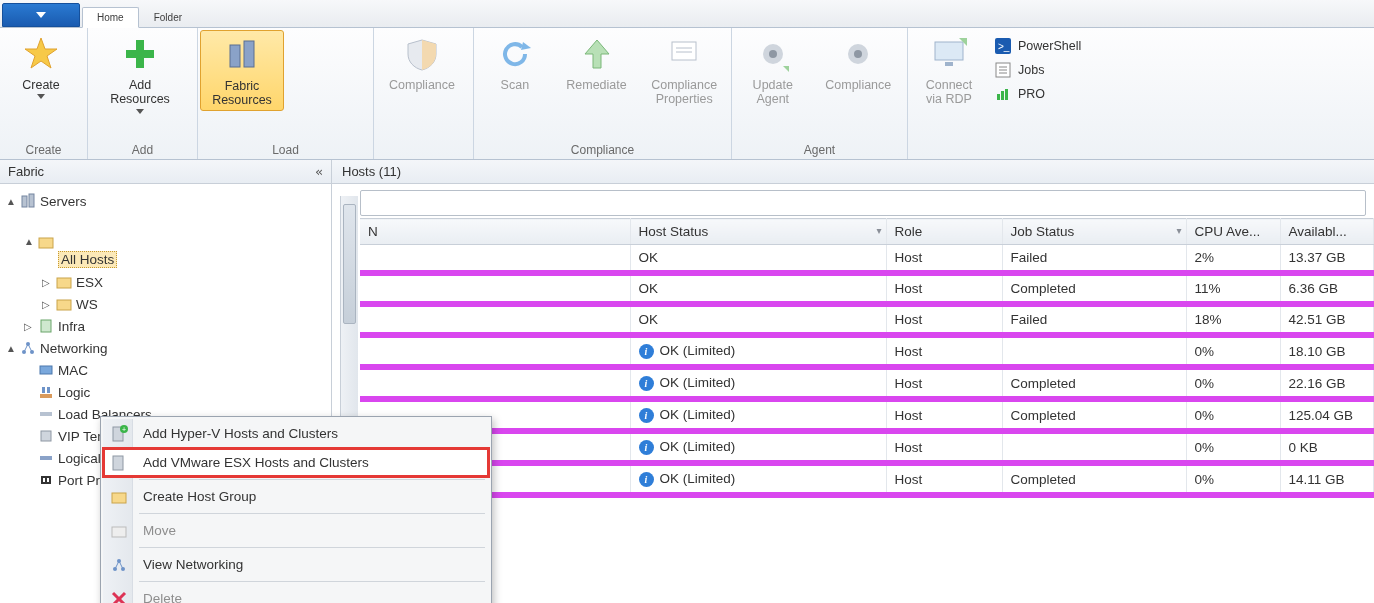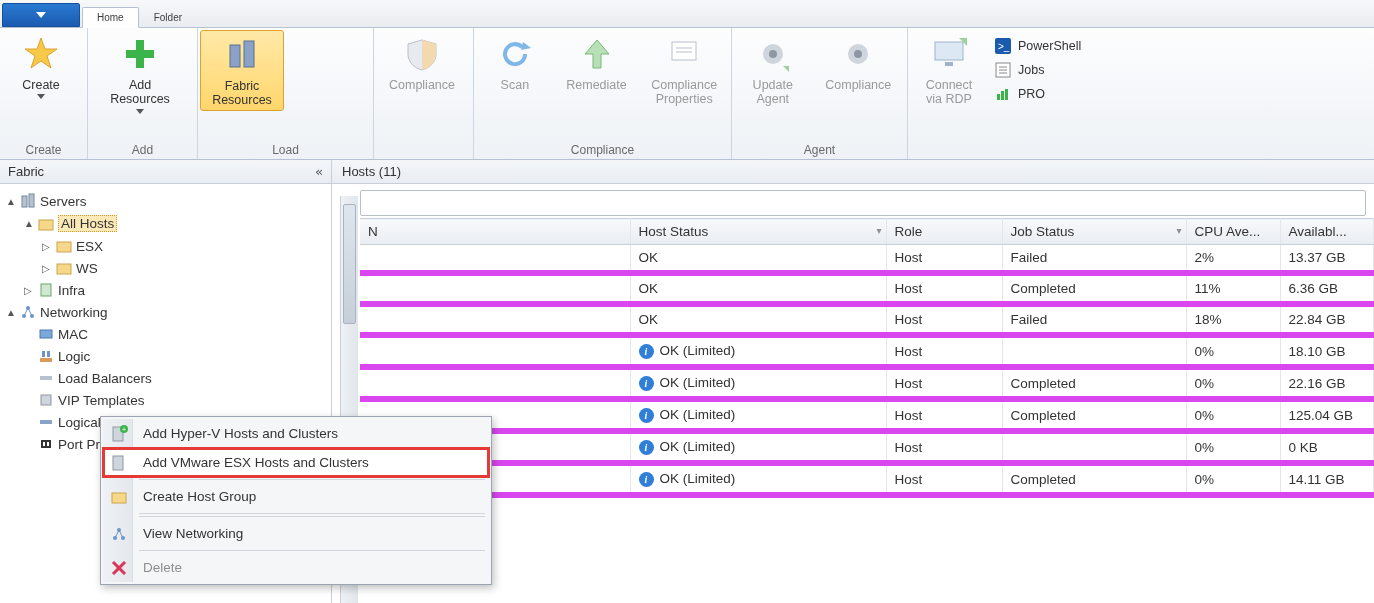--- a/index.html
+++ b/index.html
@@ -104,21 +104,21 @@
   .tree {
     padding: 6px 2px 2px 2px; font-size: 13.5px;
     overflow: hidden;
     position: relative;
   }
   .tree ul { list-style: none; margin: 0; padding-left: 18px; }
   .tree > ul { padding-left: 4px; }
   .tree li { padding: 3px 0; white-space: nowrap; display: flex; align-items: center; gap: 4px; }
   .tree li .arrow { width: 10px; display:inline-block; color:#555; font-size:10px; }
   .tree li.selected > .label-span {
-    background: #fce9b8; border: 1px dotted #c79a2e; padding: 0 2px;
+    background: #fce9b8; border: 1px dotted #c79a2e; padding: 0 2px; margin-top: 36px;
   }
   .tree .ico-s { width:16px; height:16px; display:inline-flex; align-items:center; justify-content:center; }
 
   .content {
     flex: 1; display: flex; flex-direction: column;
     position: relative;
   }
   .content-header {
     display: flex; align-items: center; gap: 6px;
     padding: 4px 10px;
@@ -564,21 +564,21 @@
               <td>Completed</td>
               <td>11%</td>
               <td>6.36 GB</td>
             </tr>
             <tr>
               <td></td>
               <td>OK</td>
               <td>Host</td>
               <td>Failed</td>
               <td>18%</td>
-              <td>22.84 GB</td>
+              <td>42.51 GB</td>
             </tr>
             <tr>
               <td></td>
               <td><span class="info-ico">i</span>OK (Limited)</td>
               <td>Host</td>
               <td></td>
               <td>0%</td>
               <td>18.10 GB</td>
             </tr>
             <tr>
@@ -641,20 +641,28 @@
     <div class="ctx-sep"></div>
     <div class="ctx-item">
       <span class="cico">
           <svg width="18" height="18">
             <rect x="2" y="5" width="14" height="10" fill="#f7d88a" stroke="#caa44a"></rect>
           </svg>
         </span>
       <span>Create Host Group</span>
     </div>
     <div class="ctx-sep"></div>
+    <div class="ctx-item disabled">
+      <span class="cico">
+          <svg width="18" height="18">
+            <rect x="2" y="5" width="14" height="10" fill="#eee" stroke="#bbb"></rect>
+          </svg>
+        </span>
+      <span>Move</span>
+    </div>
     <div class="ctx-sep"></div>
     <div class="ctx-item">
       <span class="cico">
           <svg width="18" height="18">
             <circle cx="5" cy="13" r="2" fill="#6e93c8"></circle>
             <circle cx="13" cy="13" r="2" fill="#6e93c8"></circle>
             <circle cx="9" cy="5" r="2" fill="#6e93c8"></circle>
             <path d="M9 5 L5 13 M9 5 L13 13" stroke="#6e93c8"></path>
           </svg>
         </span>

